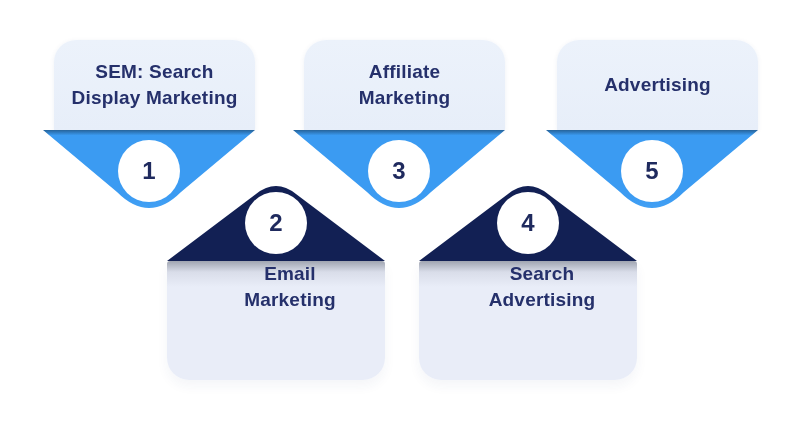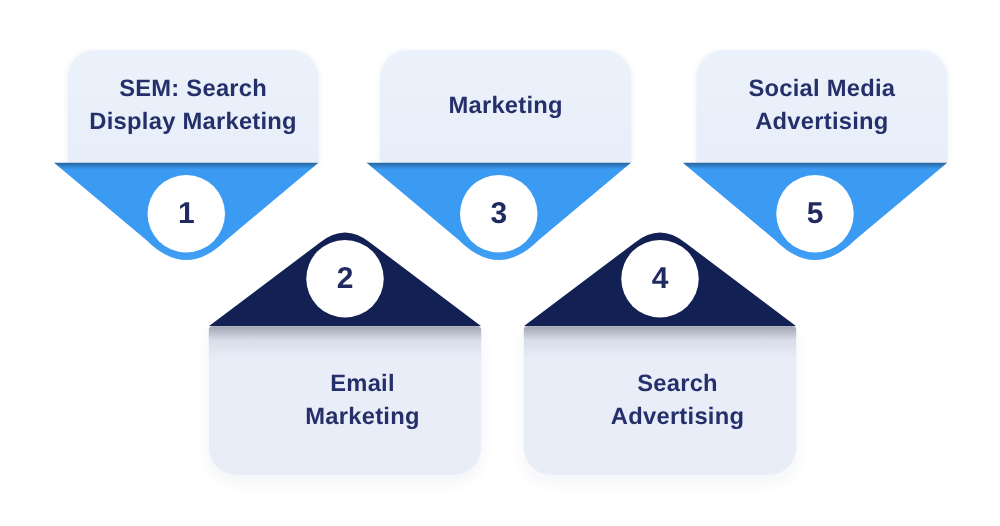--- a/index.html
+++ b/index.html
@@ -44,21 +44,21 @@
   .card.bottom .label-box {
     height: 119px;
     border-radius: 3px 3px 22px 22px;
     background: linear-gradient(180deg,
       var(--shadow-top, #a0a5b1) 0px,
       #d9dde9 11px,
       var(--bottom-box-bg, #e9edf8) 26px,
       var(--bottom-box-bg, #e9edf8) 100%);
     display: flex;
     flex-direction: column;
-    justify-content: center;
+    justify-content: flex-start;
     align-items: center;
     box-shadow: 0 6px 12px rgba(30, 60, 120, 0.05);
     padding-left: 28px;
   }
 
   .line {
     display: block;
     text-align: center;
     font-size: 19px;
     line-height: 26px;
@@ -115,33 +115,33 @@
     <svg class="tri tri-down" viewBox="0 0 212 88" preserveAspectRatio="none">
       <path d="M0,0 H212 L138,62 Q106,94 74,62 Z" fill="url(#blueGrad)"></path>
     </svg>
     <div class="num-circle">
       <span class="num">1</span>
     </div>
   </div>
 
   <div class="card top" id="card3">
     <div class="label-box">
+      <span class="line">Affiliate</span>
       <span class="line">Marketing</span>
     </div>
     <svg class="tri tri-down" viewBox="0 0 212 88" preserveAspectRatio="none">
       <path d="M0,0 H212 L138,62 Q106,94 74,62 Z" fill="url(#blueGrad)"></path>
     </svg>
     <div class="num-circle">
       <span class="num">3</span>
     </div>
   </div>
 
   <div class="card top" id="card5">
     <div class="label-box">
-      <span class="line">Social Media</span>
       <span class="line">Advertising</span>
     </div>
     <svg class="tri tri-down" viewBox="0 0 212 88" preserveAspectRatio="none">
       <path d="M0,0 H212 L138,62 Q106,94 74,62 Z" fill="url(#blueGrad)"></path>
     </svg>
     <div class="num-circle">
       <span class="num">5</span>
     </div>
   </div>
 

